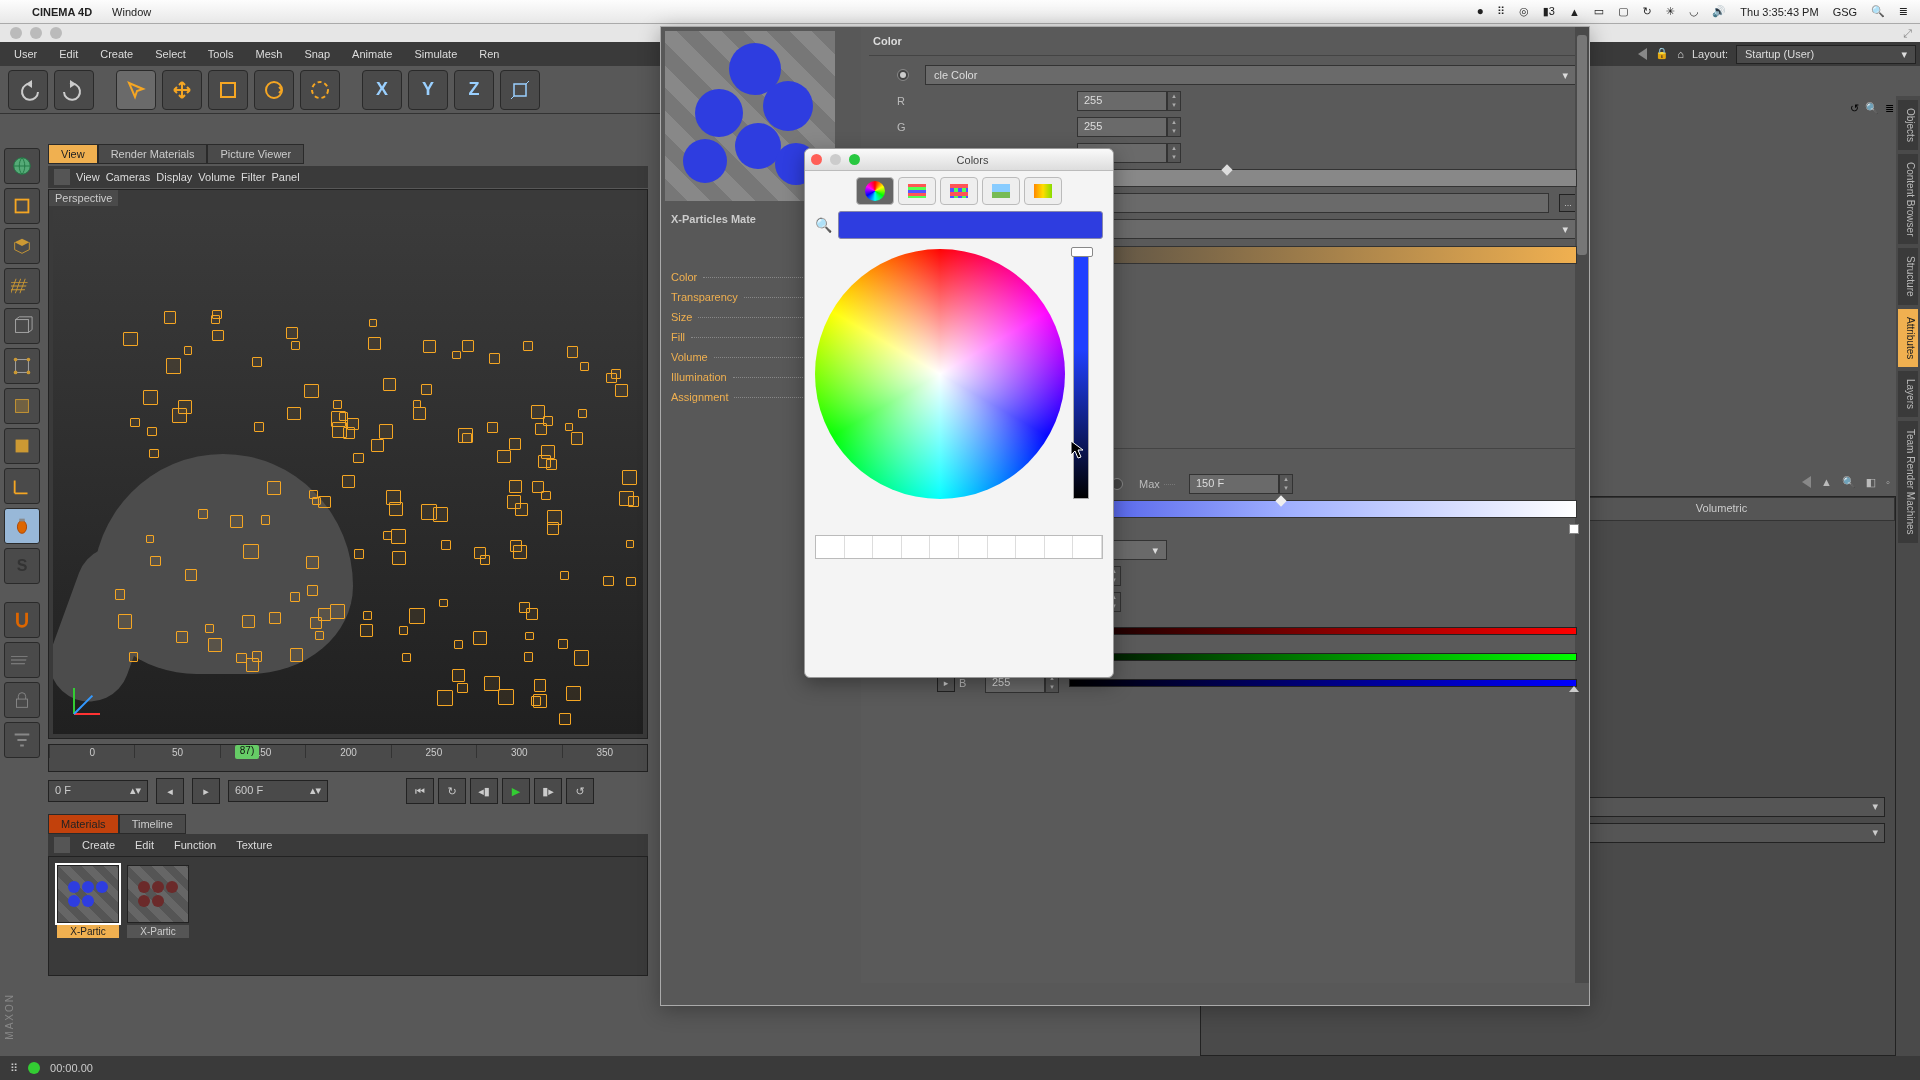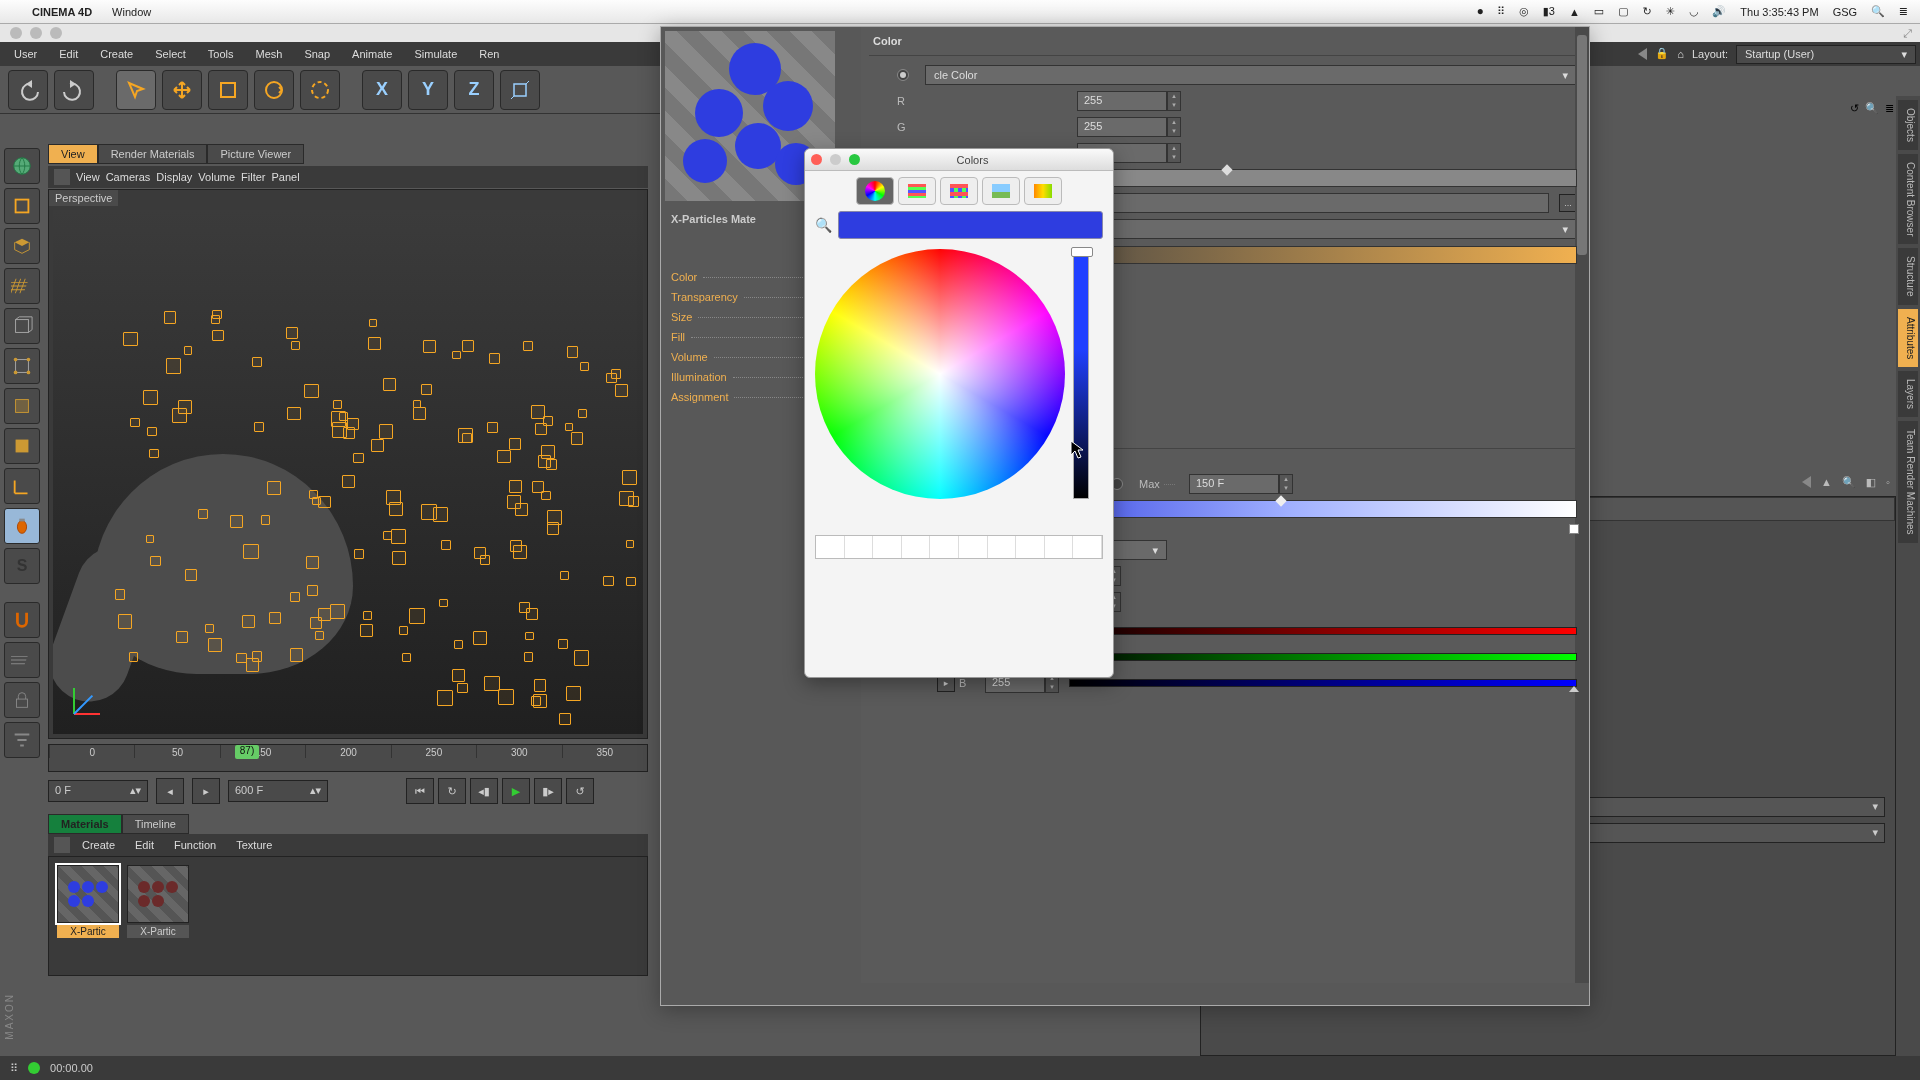--- a/index.html
+++ b/index.html
@@ -64,21 +64,21 @@
 .timeline .ctrls { height:30px; display:flex; align-items:center; gap:8px; margin-top:4px; }
 .timeline .frame { width:100px; height:22px; background:#4a4a4a; border:1px solid #222; color:#ccc; padding:3px 6px; display:flex; justify-content:space-between; }
 .timeline .pbtns { display:flex; gap:4px; margin-left:70px; }
 .timeline .pbtn { width:28px; height:26px; background:#4a4a4a; border:1px solid #222; display:flex; align-items:center; justify-content:center; color:#ccc; }
 .timeline .play { color:#3c3; }
 
 
 .matpanel { position:absolute; left:48px; top:790px; width:600px; height:200px; }
 .matpanel .mtabs { display:flex; }
 .matpanel .mtabs .mt { padding:3px 12px; background:#4a4a4a; color:#ccc; border:1px solid #2a2a2a; }
-.matpanel .mtabs .mt.sel { background:#15803d; color:#222;font-weight:bold; }
+.matpanel .mtabs .mt.sel { background:#c2410c; color:#222; }
 .matpanel .menu2 { height:22px; background:#3a3a3a; display:flex; align-items:center; gap:4px; padding:0 6px; color:#ddd; }
 .matpanel .menu2 span { padding:2px 8px; }
 .matpanel .mats { background:#3a3a3a; border:1px solid #222; height:120px; padding:8px; display:flex; gap:8px; }
 .matcard { width:62px; text-align:center; }
 .matcard .sw { width:62px; height:58px; background:repeating-linear-gradient(45deg,#555,#555 8px,#666 8px,#666 16px); border:1px solid #222; position:relative; display:flex; align-items:center; justify-content:center; }
 .matcard.sel .sw { outline:2px solid #fff; }
 .matcard .lbl { background:#f0b050; color:#222; font-size:10px; padding:1px 2px; margin-top:2px; }
 .matcard .lbl2 { background:#555; color:#ccc; font-size:10px; padding:1px 2px; margin-top:2px; }
 .dotgrp { display:flex; flex-wrap:wrap; width:40px; gap:2px; }
 .dotgrp span { width:12px; height:12px; border-radius:50%; }
@@ -617,20 +617,21 @@
     <div style="position:absolute;top:380px;left:8px;right:30px;display:flex;justify-content:flex-end;gap:10px;color:#bbb;">
       <span class="arrowL"></span>
       <span>▲</span>
       <span>🔍</span>
       <span>◧</span>
       <span>◦</span>
     </div>
     <div class="innerR">
       <div class="subtabs">
         <div class="st">Filling</div>
+        <div class="st">Volumetric</div>
       </div>
       <div style="height:260px"></div>
       <div class="lower">
         <div class="field">
           <span>▸</span>
           <span class="lab">Texture</span>
           <div class="dropd">
               <span></span>
               <span>▾</span>
             </div>

